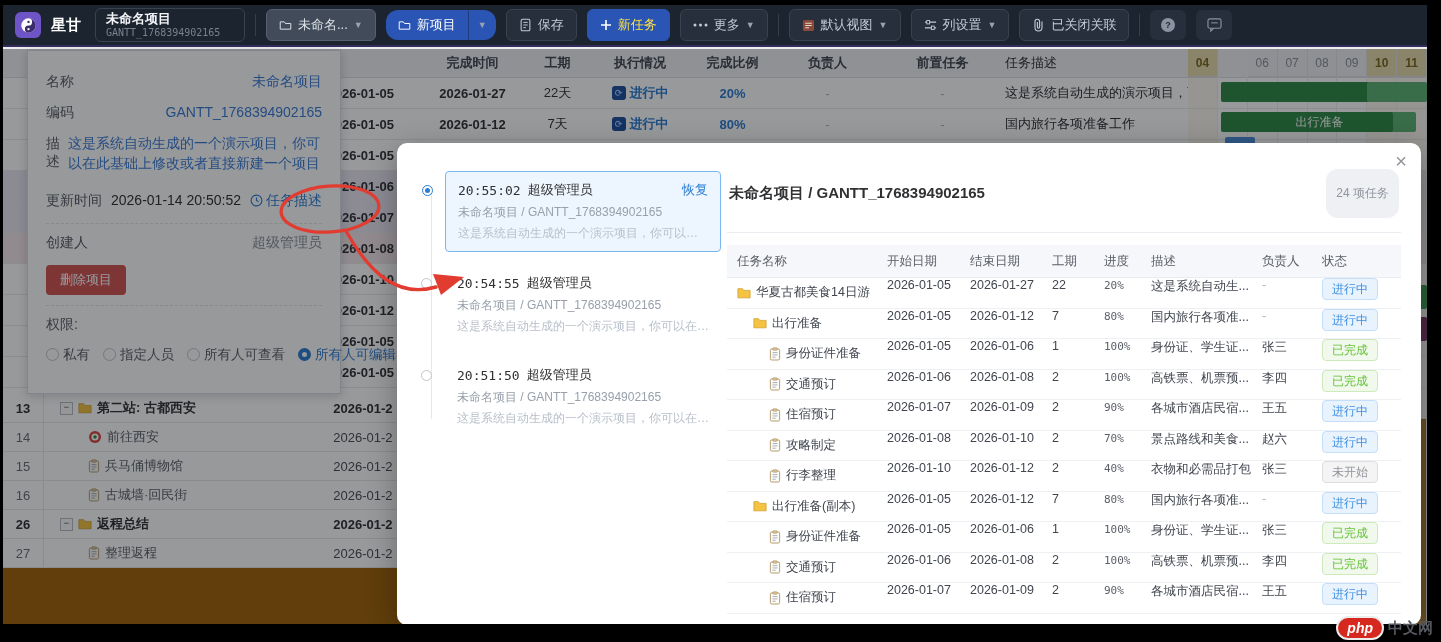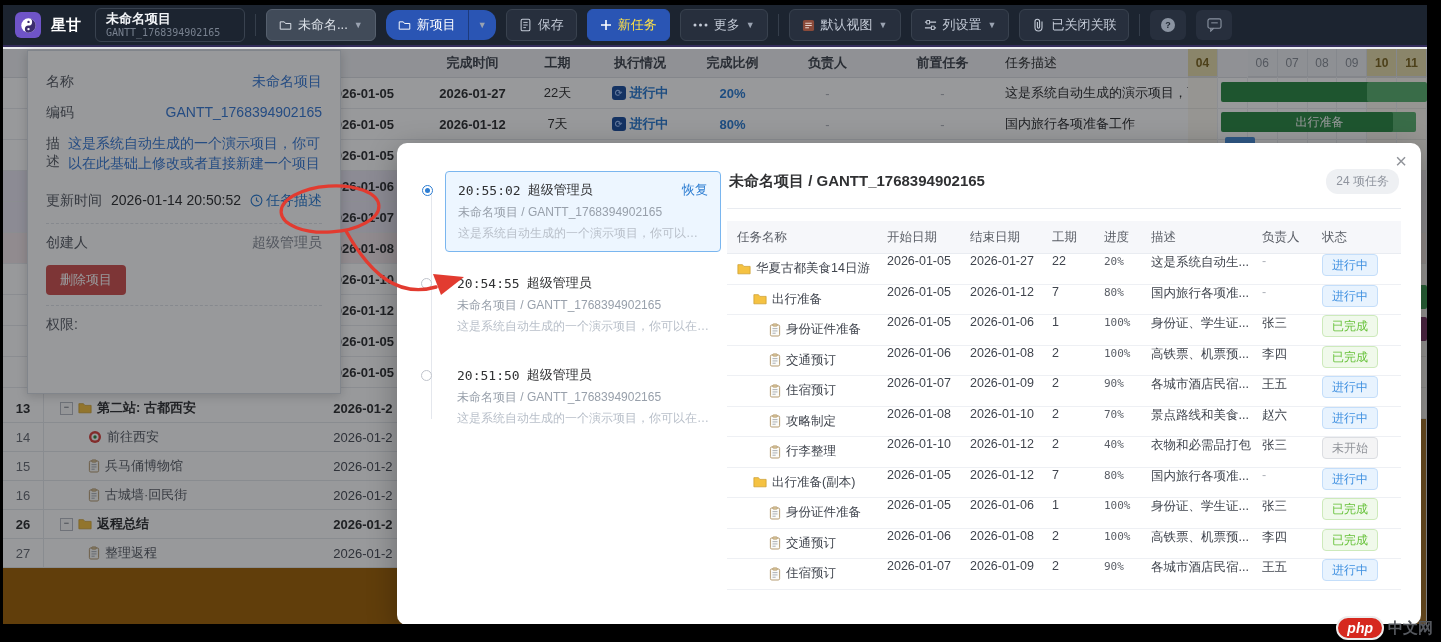--- a/index.html
+++ b/index.html
@@ -106,21 +106,21 @@
   .v-l1{display:flex;align-items:center;font-size:13px;color:#303133;}
   .v-time{font-family:"DejaVu Sans Mono",monospace;}
   .v-user{margin-left:7px;}
   .v-restore{margin-left:auto;color:#2d7dd2;cursor:pointer;}
   .v-path{font-size:12px;color:#98a0ab;margin-top:5px;white-space:nowrap;overflow:hidden;}
   .v-desc{font-size:12px;color:#b8bfc9;margin-top:4px;white-space:nowrap;overflow:hidden;text-overflow:ellipsis;}
 
   .m-right{position:absolute;left:330px;top:20px;width:674px;}
   .m-head{display:flex;align-items:center;justify-content:space-between;padding:6px 2px 14px 2px;border-bottom:1px solid #e9ecf1;}
   .m-title{font-size:15px;font-weight:bold;color:#303133;}
-  .m-badge{background:#eef0f3;color:#8f949e;font-size:12px;padding:4px 10px;border-radius:12px;}
+  .m-badge{background:#eef0f3;color:#8f949e;font-size:12px;padding:16px 10px;border-radius:12px;}
   .mt{margin-top:12px;font-size:12.5px;color:#40454e;}
   .mt-h{display:flex;height:32px;align-items:center;background:#f6f7fa;color:#5a5e66;border-bottom:1px solid #e9ecf1;}
   .mt-r{display:flex;height:30.5px;border-bottom:1px solid #eef0f4;box-sizing:border-box;}
   .mcell{padding-left:10px;box-sizing:border-box;white-space:nowrap;overflow:hidden;}
   .mc0{width:150px;display:flex;align-items:center;gap:5px;}
   .mc1{width:83px;}.mc2{width:82px;}.mc3{width:52px;}.mc4{width:47px;}
   .mc5{width:111px;}.mc6{width:60px;}.mc7{width:89px;}
   .pct{font-family:"DejaVu Sans Mono",monospace;font-size:11px;color:#5a5e66;}
   .pill{display:inline-block;font-size:12px;padding:2px 9px;border-radius:4px;line-height:1.35;}
   .pill.progress{color:#3d8fe0;background:#e8f3fe;border:1px solid #c4defa;}
@@ -492,20 +492,38 @@
         </span>
       </div>
       <hr class="dash-hr">
       <div class="f-row">
         <span>创建人</span>
         <span style="color:#8a8f99">超级管理员</span>
       </div>
       <button class="del-btn">删除项目</button>
       <hr class="dash-hr">
       <div>权限:</div>
+      <div class="perm-row" id="perm-row">
+          <div class="perm-opt">
+            <span class="radio"></span>
+            <span>私有</span>
+          </div>
+          <div class="perm-opt">
+            <span class="radio"></span>
+            <span>指定人员</span>
+          </div>
+          <div class="perm-opt">
+            <span class="radio"></span>
+            <span>所有人可查看</span>
+          </div>
+          <div class="perm-opt sel">
+            <span class="radio"></span>
+            <span>所有人可编辑</span>
+          </div>
+        </div>
     </div>
 
     <div class="backdrop"></div>
 
     <div class="modal">
       <span class="close-x">×</span>
       <div class="versions" id="versions">
         <div class="v-line"></div>
       <div class="v-entry selected">
             <span class="v-dot"></span>

